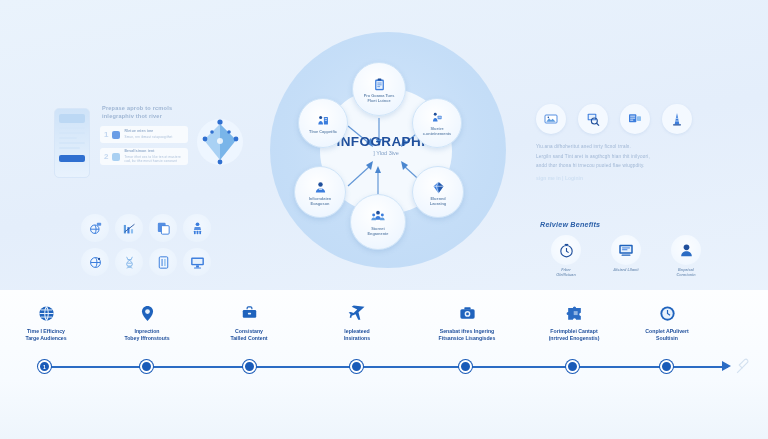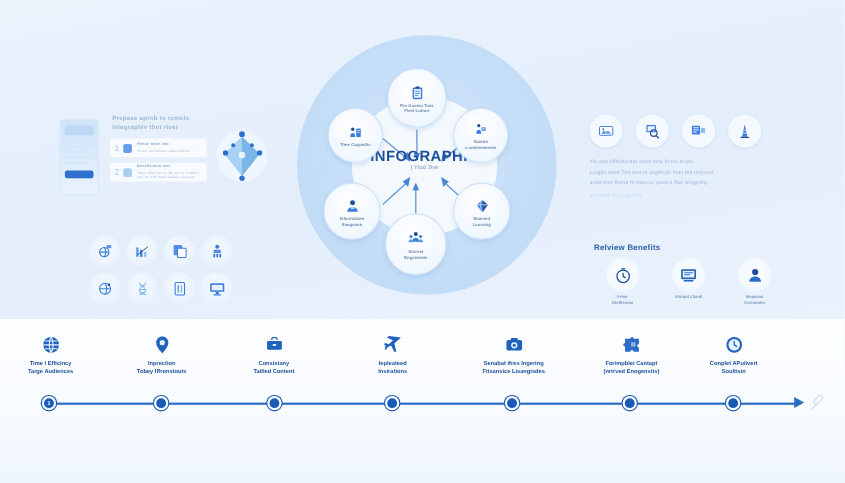--- a/index.html
+++ b/index.html
@@ -151,21 +151,21 @@
   #right-icons { display: flex; gap: 12px; }
   #right-icons .circle-icon { width: 30px; height: 30px; }
   #right-copy { margin-top: 10px; }
   #right-copy p { font-size: 4.6px; margin-bottom: 3px; }
   #right-cta {
     margin-top: 5px; font-size: 5px;
     color: #cfe0f3; filter: blur(.7px); font-weight: 600;
   }
 
   
-  #benefits { position: absolute; left: 540px; top: 220px; width: 180px; }
+  #benefits { position: absolute; left: 540px; top: 220px; width: 180px; font-style: italic; }
   #benefits-title {
     font-size: 7.2px; font-weight: 700;
     color: #2b5fa8; letter-spacing: .2px;
     filter: blur(.25px); margin-bottom: 6px;
   }
   #benefits-row { display: flex; gap: 16px; padding-left: 4px; }
   .benefit { width: 44px; text-align: center; }
   .benefit .bdisc {
     width: 30px; height: 30px; margin: 0 auto;
     border-radius: 50%;

